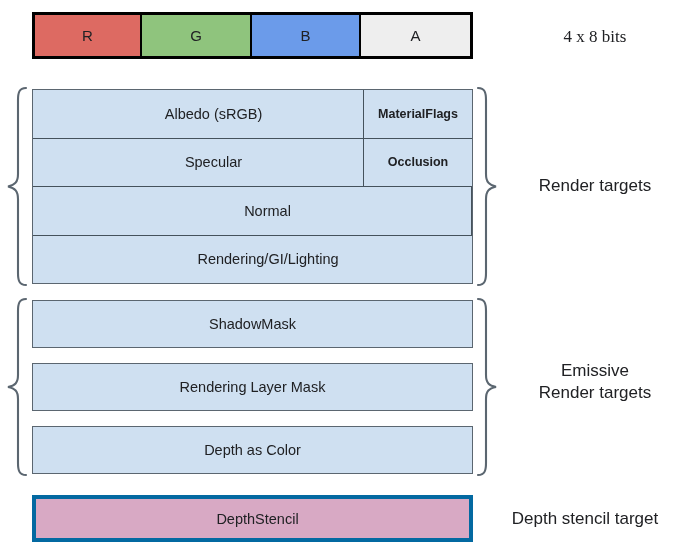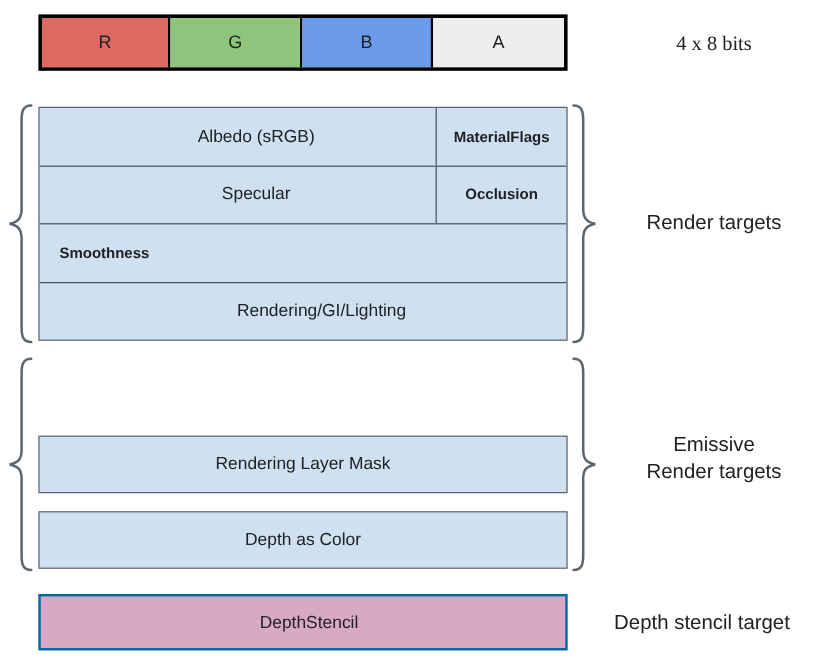--- a/index.html
+++ b/index.html
@@ -114,21 +114,21 @@
   #opt-depthcolor  { top: 426px; }
 
   
   #depthstencil-box {
     position: absolute;
     left: 32px;
     top: 495px;
     width: 441px;
     height: 47px;
     box-sizing: border-box;
-    border: 2px solid #0369a1;
+    border: 4px solid #0369a1;
     background: #d8a9c4;
     display: flex;
     align-items: center;
     justify-content: center;
     font-size: 14.5px;
     color: #202124;
     padding-left: 10px;
   }
 
   
@@ -186,21 +186,21 @@
       <div class="gb-main">Albedo (sRGB)</div>
       <div class="gb-alpha">MaterialFlags</div>
     </div>
 
     <div class="gb-row">
       <div class="gb-main">Specular</div>
       <div class="gb-alpha">Occlusion</div>
     </div>
 
     <div class="gb-row">
-      <div class="gb-alpha">Smoothness</div>
+      <div class="gb-main">Normal</div>
     </div>
 
     <div class="gb-row full">
       <div class="gb-main">Rendering/GI/Lighting</div>
     </div>
 
   </div>
 
   <div class="brace" id="brace-rt-right" style="left:476px; top:86px;">
     <svg width="22" height="201" viewBox="0 0 22 201" fill="none" xmlns="http://www.w3.org/2000/svg">
@@ -209,20 +209,23 @@
   </div>
 
   <div class="side-label" id="label-rt">Render targets</div>
 
   <div class="brace" id="brace-opt-left" style="left:6px; top:297px;">
     <svg width="22" height="180" viewBox="0 0 22 180" fill="none" xmlns="http://www.w3.org/2000/svg">
       <path d="M20 2 C13 2 12 7 12 14 L12 78 C12 86 9 88.5 2 90 C9 91.5 12 94 12 102 L12 166 C12 173 13 178 20 178" stroke="#5b6670" stroke-width="2.1" fill="none" stroke-linecap="round"></path>
     </svg>
   </div>
 
+  <div class="opt-box" id="opt-shadowmask">
+    <span>ShadowMask</span>
+  </div>
 
   <div class="opt-box" id="opt-renderlayer">
     <span>Rendering Layer Mask</span>
   </div>
 
   <div class="opt-box" id="opt-depthcolor">
     <span>Depth as Color</span>
   </div>
 
   <div class="brace" id="brace-opt-right" style="left:476px; top:297px;">

